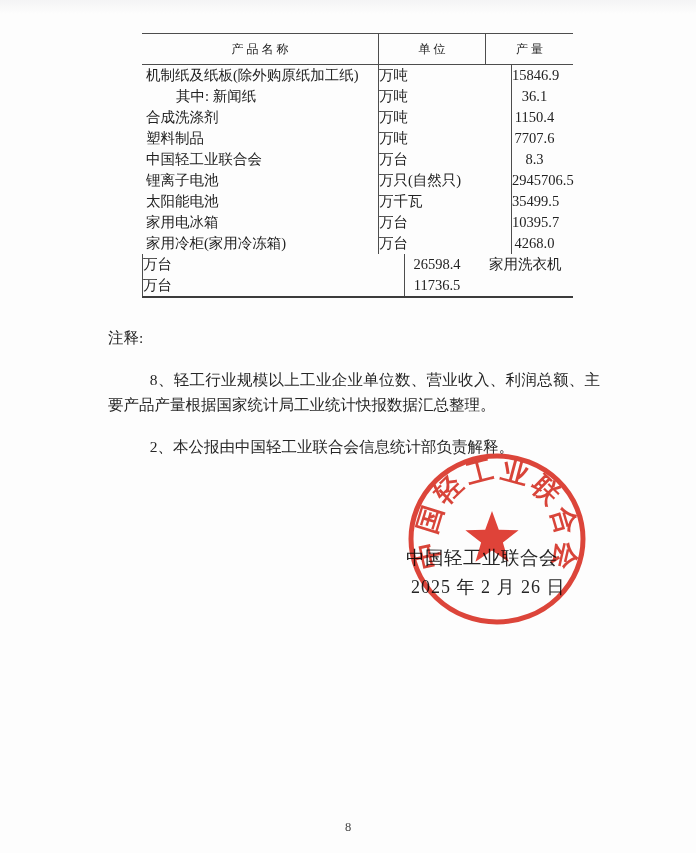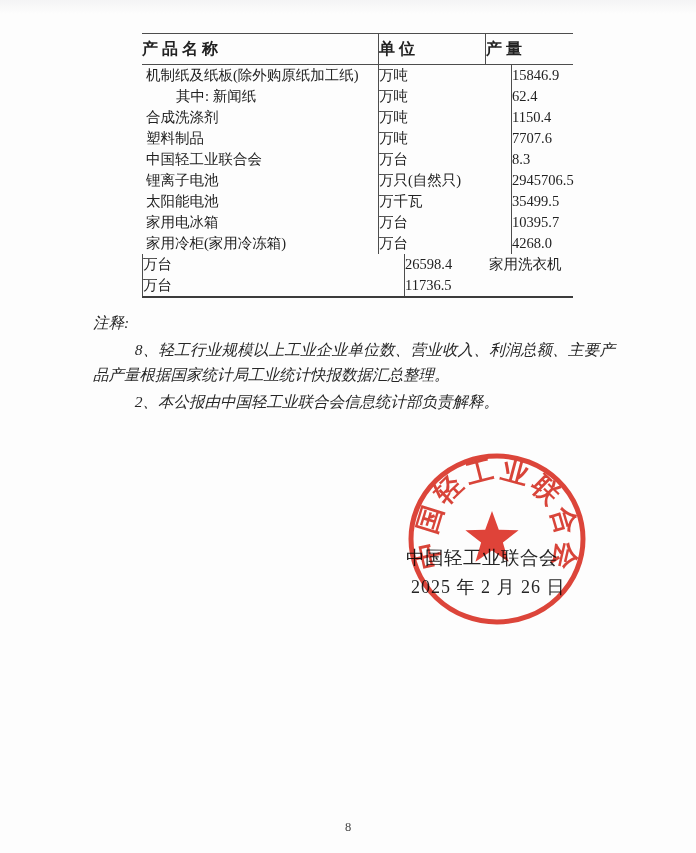--- a/index.html
+++ b/index.html
@@ -14,34 +14,33 @@
 
   
   .tbl{
     position:absolute;left:142px;top:33px;width:431px;
     display:grid;grid-template-columns:236px 107px 88px;
     border-top:1.5px solid #4d4d4d;border-bottom:2px solid #3c3c3c;
     font-size:14.5px;
   }
   .tbl .cell{line-height:21px;height:21px;white-space:nowrap;}
   .tbl .th{
-    height:30px;line-height:30px;text-align:left;font-size:16px;
+    height:30px;line-height:30px;text-align:center;font-size:12px;
     border-bottom:1.5px solid #4d4d4d;
-    font-weight:bold;
   }
   .tbl .col2,.tbl .col3{border-left:1.2px solid #4d4d4d;}
   .tbl .c-name{padding-left:4px;text-align:left;}
   .tbl .c-name.indent{padding-left:34px;}
   .tbl .c-unit{text-align:left;}
-  .tbl .c-val{text-align:left;padding-right:16px;margin-left:26px;}
+  .tbl .c-val{text-align:center;padding-right:16px;margin-left:26px;}
 
   
   .notes{position:absolute;left:92px;top:309px;width:524px;
     font-size:15.5px;line-height:25.5px;color:#262626;}
-  .notes p{margin:1px;text-indent:2.7em;text-align:justify;font-style:italic;}
+  .notes p{margin:16px;text-indent:2.7em;text-align:justify;}
   .notes .lbl{text-indent:0;text-align:left;}
 
   
   .sig-org{position:absolute;left:406px;top:545px;font-size:18.5px;
     letter-spacing:0.5px;color:#262626;}
   .sig-date{position:absolute;left:411px;top:575px;font-size:18px;
     letter-spacing:1px;color:#262626;}
 
   
   .seal{position:absolute;left:406px;top:450px;width:182px;height:182px;
@@ -61,21 +60,21 @@
     <div class="cell th col1">产  品  名  称</div>
     <div class="cell th col2">单  位</div>
     <div class="cell th col3">产  量</div>
 
       <div class="cell col1 c-name">机制纸及纸板(除外购原纸加工纸)</div>
       <div class="cell col2 c-unit">万吨</div>
       <div class="cell col3 c-val">15846.9</div>
 
       <div class="cell col1 c-name indent">其中: 新闻纸</div>
       <div class="cell col2 c-unit">万吨</div>
-      <div class="cell col3 c-val">62.4</div>
+      <div class="cell col3 c-val">36.1</div>
 
       <div class="cell col1 c-name">合成洗涤剂</div>
       <div class="cell col2 c-unit">万吨</div>
       <div class="cell col3 c-val">1150.4</div>
 
       <div class="cell col1 c-name">塑料制品</div>
       <div class="cell col2 c-unit">万吨</div>
       <div class="cell col3 c-val">7707.6</div>
 
       <div class="cell col1 c-name">中国轻工业联合会</div>

